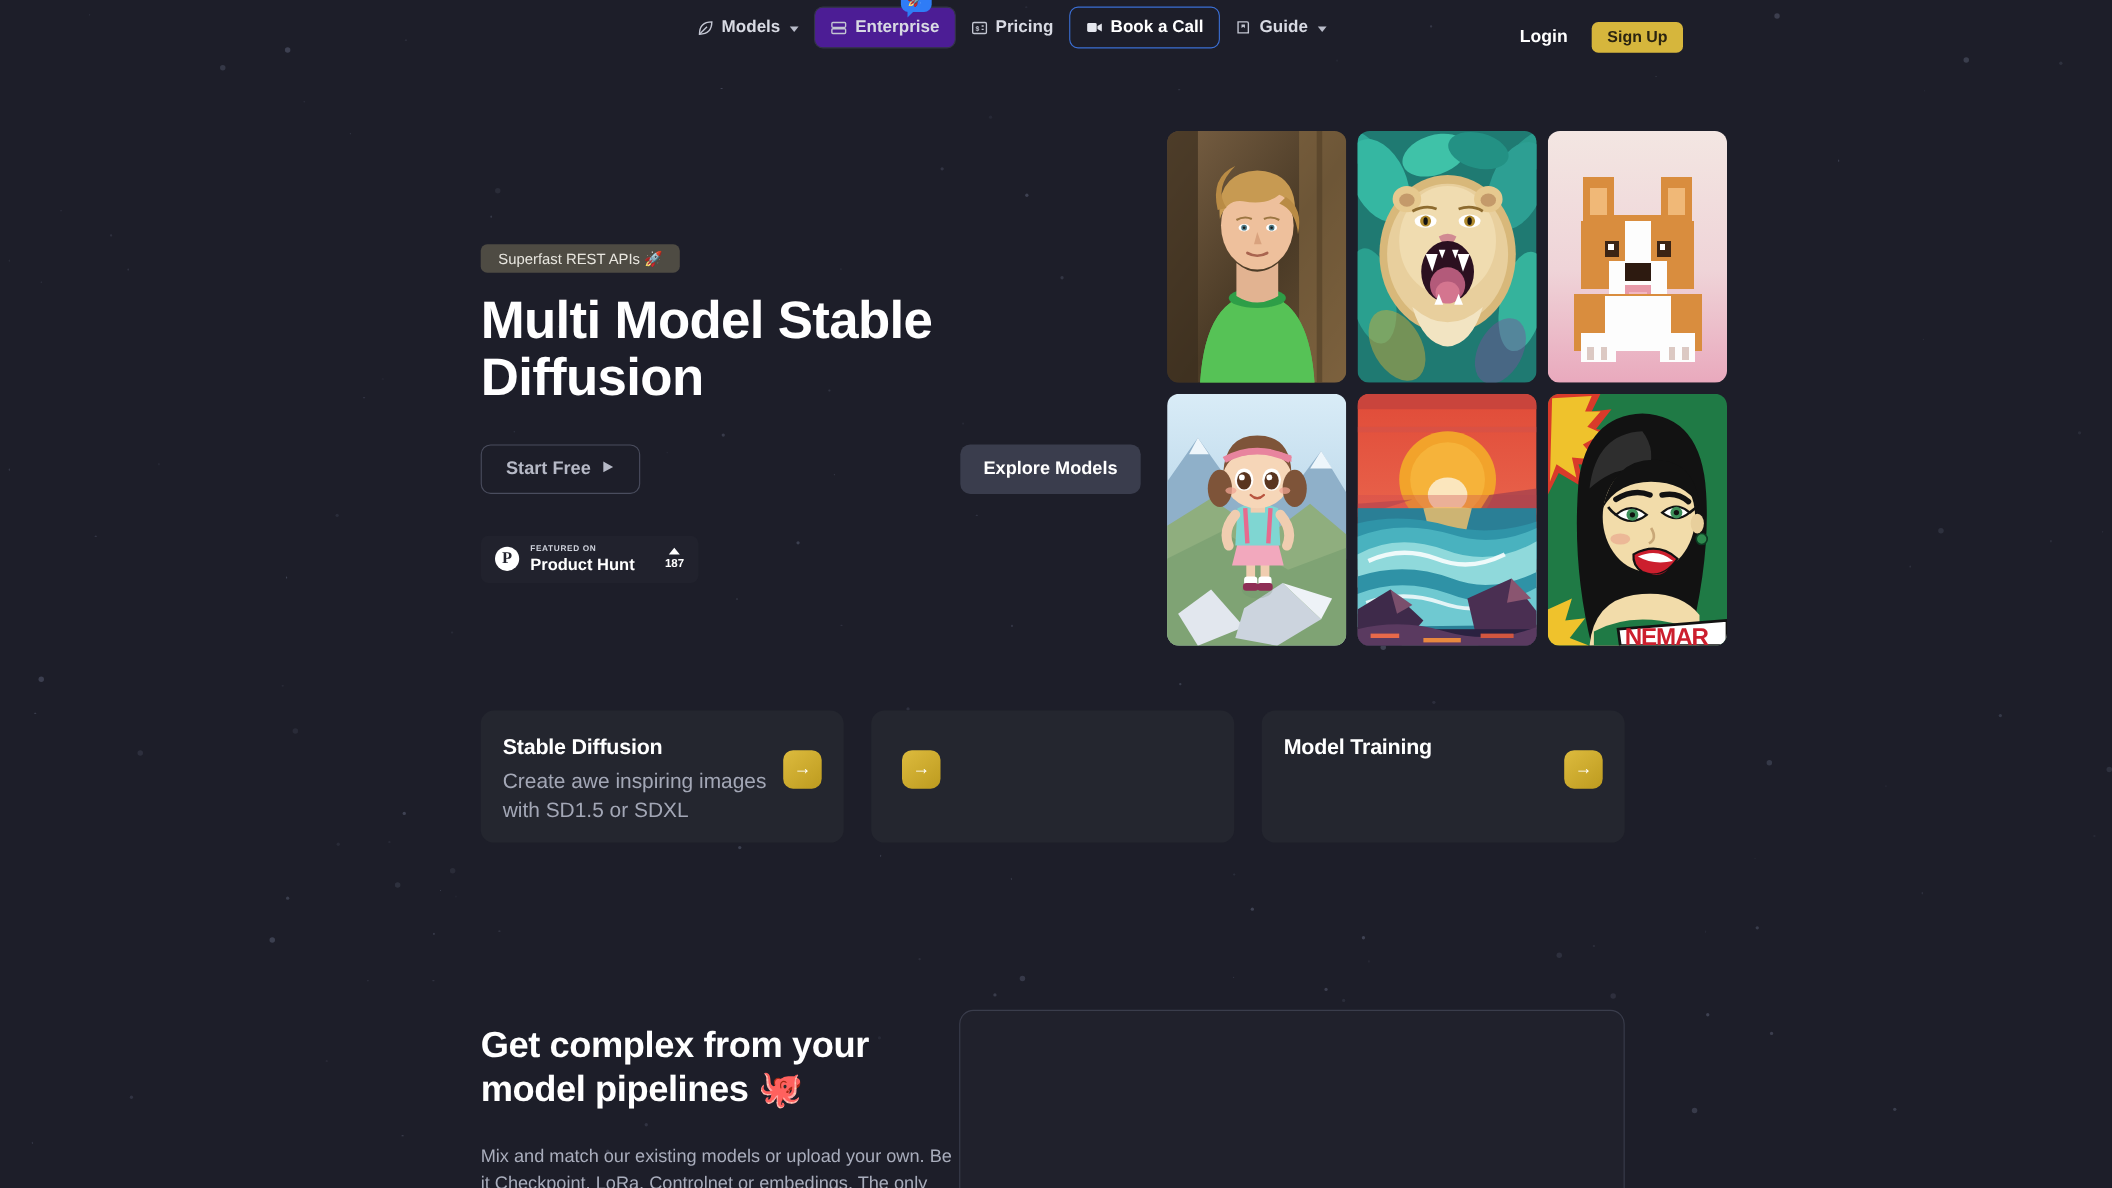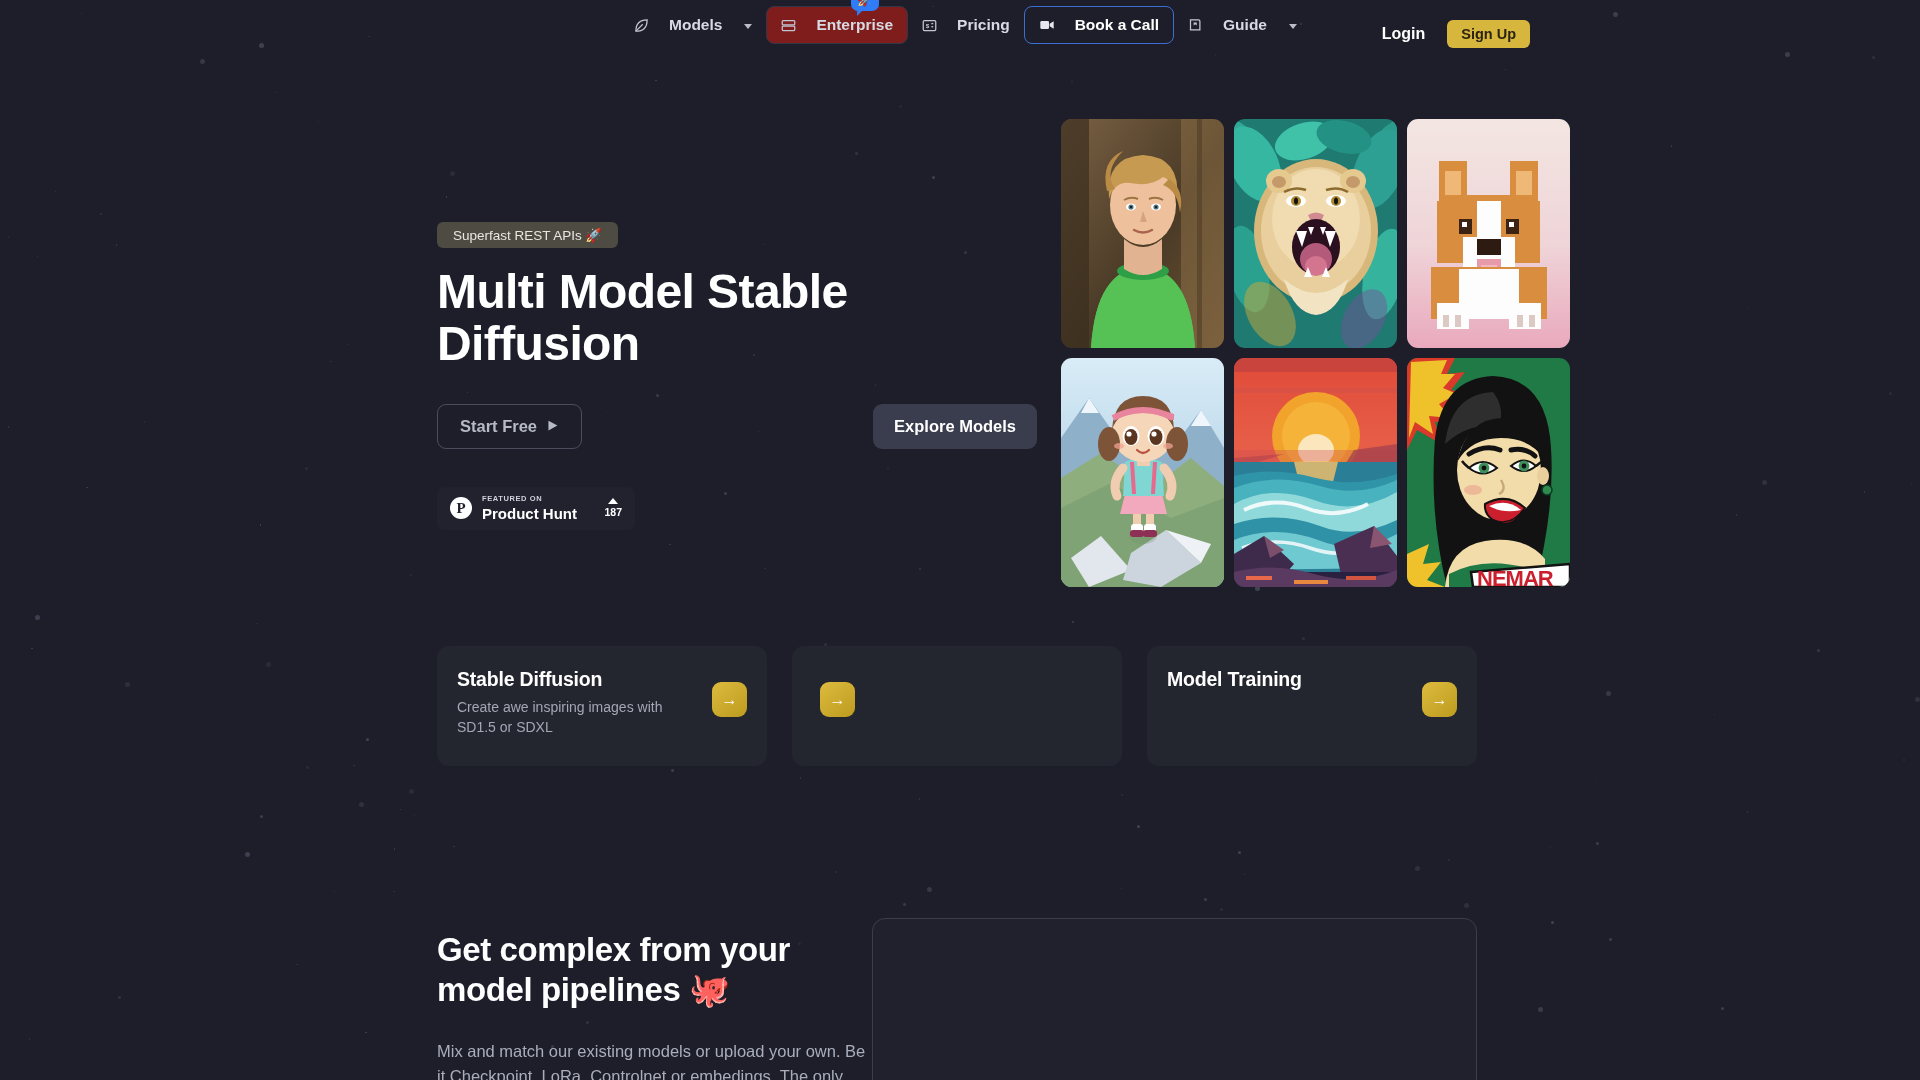--- a/index.html
+++ b/index.html
@@ -24,32 +24,32 @@
   
   #navbar {
     position: absolute; top: 0; left: 0; width: 1920px; height: 58px;
     display: flex; align-items: center; z-index: 40;
   }
   .nav-center {
     position: absolute; left: 620px; top: 6px;
     display: flex; align-items: center; gap: 0px;
   }
   .nav-item {
-    display: flex; align-items: center; gap: 20px;
+    display: flex; align-items: center; gap: 7px;
     padding: 9px 14px; border-radius: 8px;
     font-size: 15.5px; font-weight: 600; color: #d8dae3;
     white-space: nowrap; cursor: pointer; position: relative;
   }
   .nav-item .caret {
     width: 0; height: 0; border-left: 4px solid transparent;
     border-right: 4px solid transparent; border-top: 5px solid #b9bcc9;
     margin-left: 2px; margin-top: 2px;
   }
   .nav-item.boxed {
-    border: 1px solid #333646; background: #7f1d1d;
+    border: 1px solid #333646; background: #4c1d95;
   }
   .nav-item.outlined-blue {
     border: 1.5px solid #3b6fd4; background: transparent;
     color: #ffffff;
   }
   .nav-ico { display: inline-flex; align-items: center; justify-content: center; }
   .rocket-badge {
     position: absolute; top: -20px; left: 50%; transform: translateX(14px);
     width: 28px; height: 24px; background: #2f7cf6; border-radius: 7px;
     display: flex; align-items: center; justify-content: center;
@@ -131,21 +131,21 @@
   #feature-cards {
     position: absolute; left: 437px; top: 646px;
     display: flex; gap: 25px; z-index: 10;
   }
   .feature-card {
     width: 330px; height: 120px; background: #24262f; border-radius: 12px;
     padding: 22px 20px; display: flex; align-items: flex-start; cursor: pointer;
   }
   .fc-body { flex: 1; }
   .fc-title { font-size: 19.5px; font-weight: 800; color: #ffffff; letter-spacing: -0.2px; }
-  .fc-desc { margin-top: 7px; font-size: 14px; line-height: 1.4; color: #a3a7b6; }
+  .fc-desc { margin-top: 7px; font-size: 19px; line-height: 1.4; color: #a3a7b6; }
   .fc-arrow {
     width: 35px; height: 35px; border-radius: 9px;
     background: linear-gradient(140deg, #ddbb3e 0%, #bd9b1f 100%);
     display: flex; align-items: center; justify-content: center;
     color: #ffffff; font-size: 16px; margin-top: 14px; margin-left: 8px;
     flex-shrink: 0; font-weight: 700;
   }
 
   
   #lower-left { position: absolute; left: 437px; top: 930px; width: 440px; z-index: 10; }

